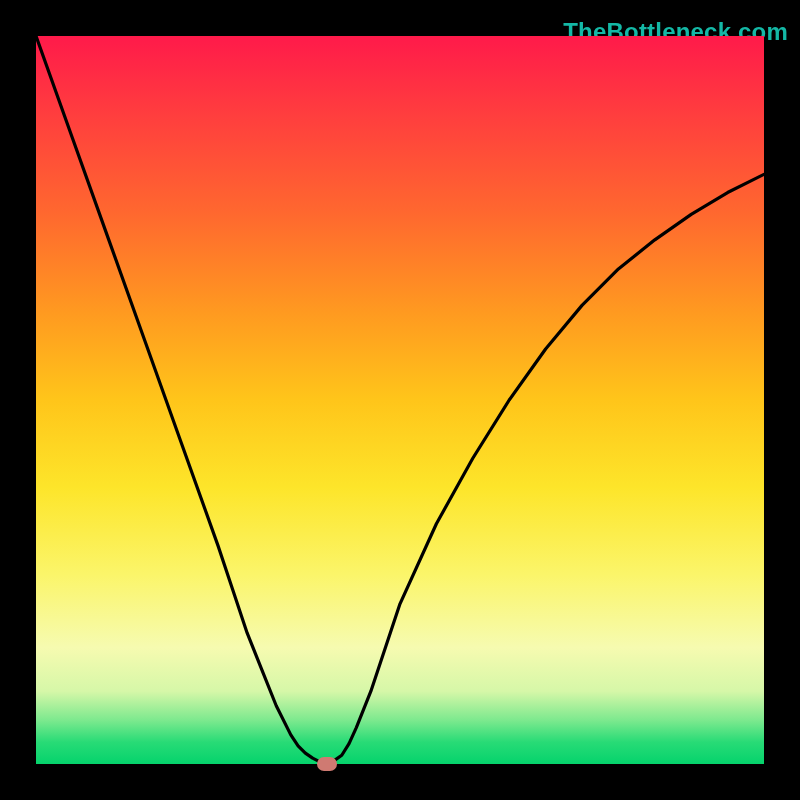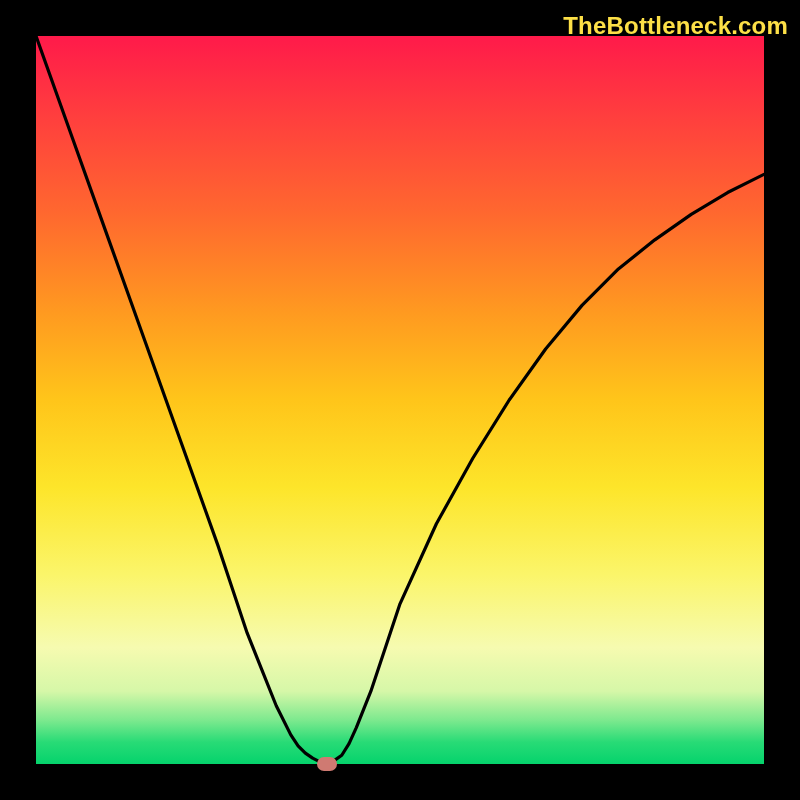--- a/index.html
+++ b/index.html
@@ -11,23 +11,23 @@
     font-family: Arial, Helvetica, sans-serif;
   }
   .frame {
     position: relative;
     width: 800px;
     height: 800px;
     background: #000;
   }
   .attribution {
     position: absolute;
-    top: 12px;
+    top: 18px;
     right: 12px;
-    color: #fde047;
+    color: #14b8a6;
     font-size: 24px;
     font-weight: 600;
     letter-spacing: 0.2px;
   }
   .plot {
     position: absolute;
     top: 36px;
     left: 36px;
     width: 728px;
     height: 728px;

